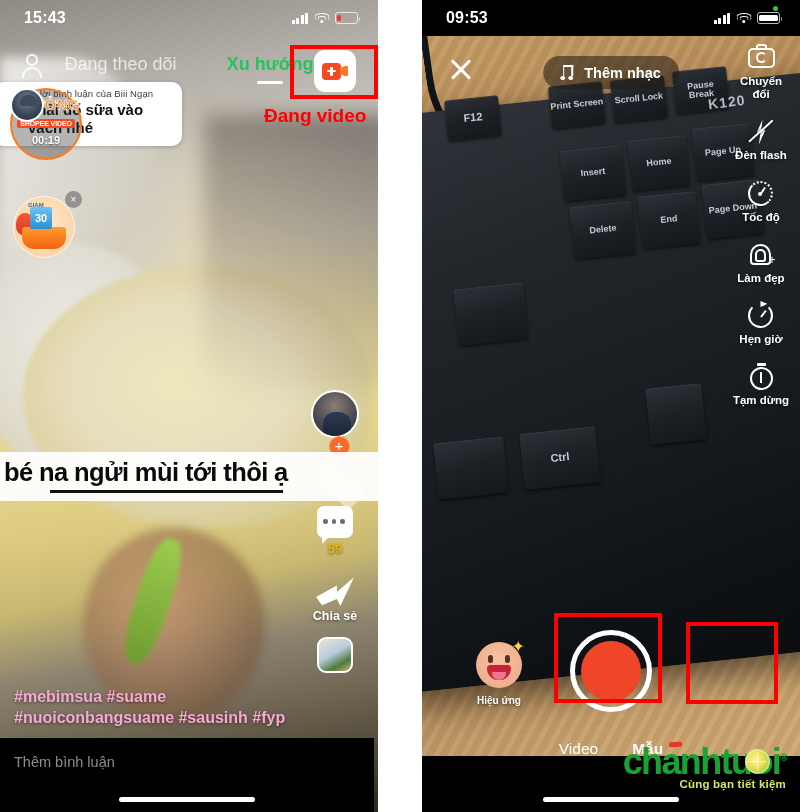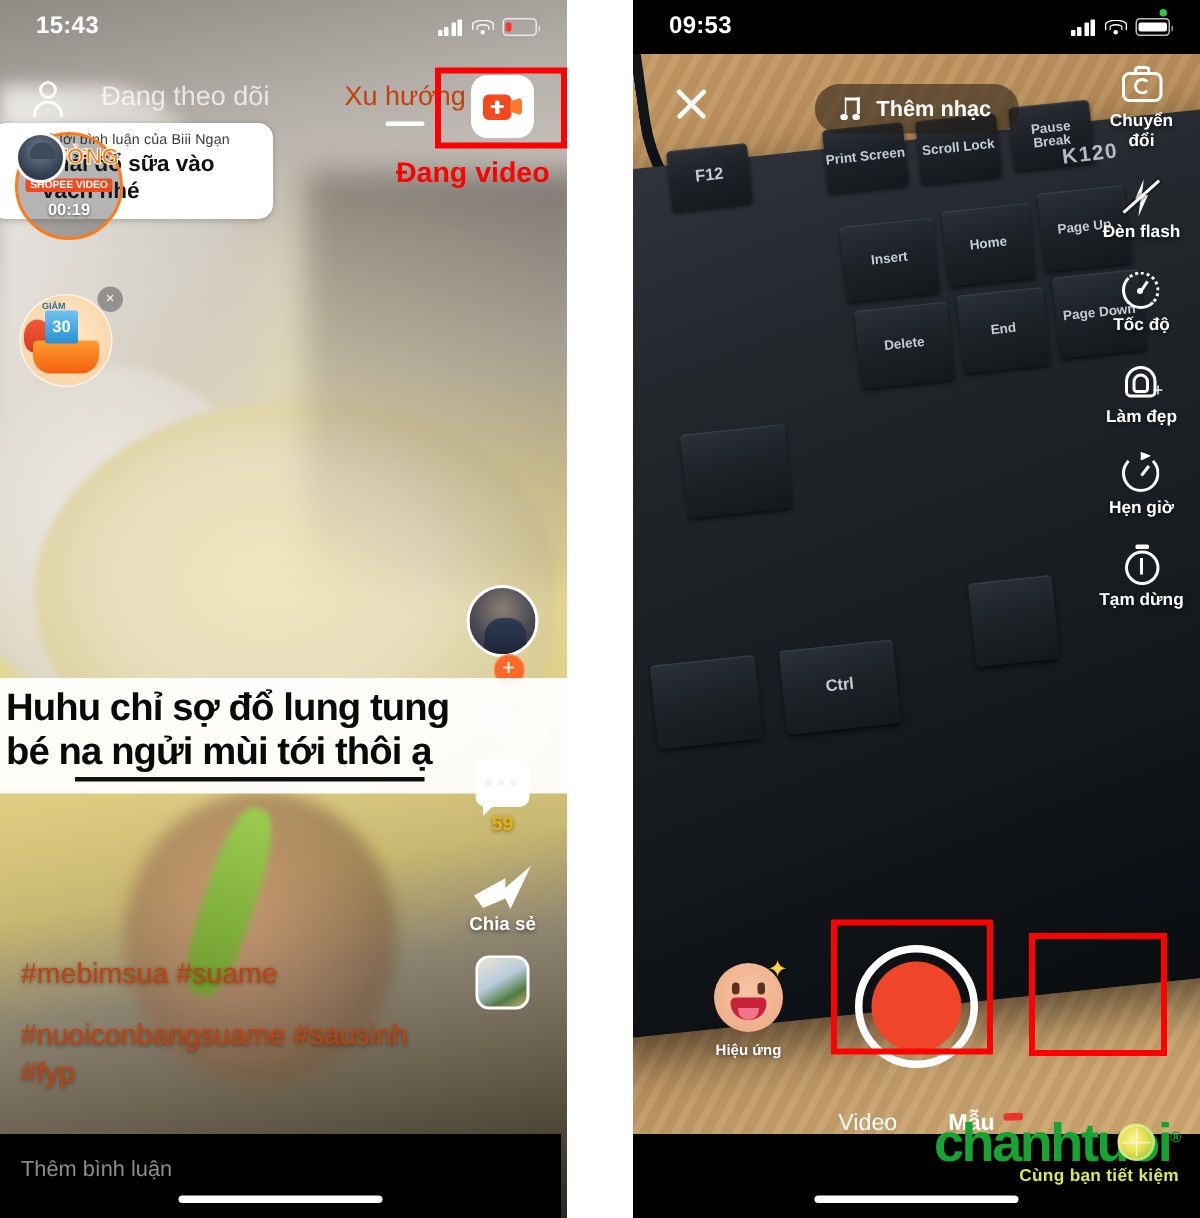--- a/index.html
+++ b/index.html
@@ -93,21 +93,21 @@
   .topnav {
     position:absolute; top:42px; left:0; right:0; height:44px;
     display:flex; align-items:center; justify-content:center; gap:18px; z-index:40;
   }
   .nav-person { position:absolute; left:22px; top:12px; width:20px; height:22px; }
   .nav-person .head { position:absolute; left:4px; top:0; width:12px; height:12px;
     border:2px solid rgba(255,255,255,.9); border-radius:50%; }
   .nav-person .body { position:absolute; left:0; top:13px; width:20px; height:11px;
     border:2px solid rgba(255,255,255,.9); border-bottom:none; border-radius:12px 12px 0 0; }
   .tab { color: rgba(255,255,255,.72); font-size:18px; font-weight:500; position:relative; white-space:nowrap; }
-  .tab.active { color:#c2410c; font-weight:400;margin-left:32px; }
+  .tab.active { color:#22c55e; font-weight:700;margin-left:32px; }
   .tab.active::after { content:""; position:absolute; left:50%; transform:translateX(-50%);
     bottom:-9px; width:26px; height:3px; background:#fff; border-radius:2px; }
 
   
   .addvideo-wrap { position:absolute; right:22px; top:50px; z-index:45; }
   .addvideo-btn {
     width:42px; height:42px; border-radius:11px; background:#fff;
     display:flex; align-items:center; justify-content:center;
   }
   .cam-plus { position:relative; width:26px; height:17px; }
@@ -212,25 +212,25 @@
     background:#fff; clip-path: polygon(0% 72%, 55% 36%, 55% 56%, 100% 10%, 64% 100%, 55% 78%, 16% 98%); }
   .rail-label { color:#fff; font-size:12.5px; font-weight:600; margin-top:3px;
     text-shadow:0 1px 3px rgba(0,0,0,.5); }
   .music-disc { margin-top:14px; width:36px; height:36px; border-radius:9px; overflow:hidden;
     border:2px solid #fff;
     background: linear-gradient(150deg,#eae2d2,#b8ccdd 45%,#4f7a3f 75%,#c9b27d);}
 
   
   .caption { position:absolute; left:14px; bottom:84px; right:84px; z-index:44; }
   .cap-user { color:#fff; font-size:16px; font-weight:700; text-shadow:0 1px 3px rgba(0,0,0,.5); }
-  .cap-tags { color:#c2410c; font-size:19px; font-weight:400; line-height:1.28; margin-top:5px;
+  .cap-tags { color:#f9a8d4; font-size:16px; font-weight:700; line-height:1.28; margin-top:5px;
     text-shadow:0 1px 3px rgba(0,0,0,.5); }
 
   
-  .commentbar { position:absolute; left:0; right:4px; bottom:0; height:56px; background:#000; z-index:46; }
+  .commentbar { position:absolute; left:0; right:4px; bottom:0; height:74px; background:#000; z-index:46; }
   .commentbar span { position:absolute; left:14px; top:16px; color:#8c8c8c; font-size:14.5px; }
   .homebar { position:absolute; left:50%; transform:translateX(-50%); bottom:10px;
     width:136px; height:5px; border-radius:3px; background:#fff; }
 
   
   .kb-scene { position:absolute; left:0; right:0; top:36px; bottom:56px; overflow:hidden;
     background: linear-gradient(160deg,#c39a63 0%, #b98f5a 18%, #a8804f 34%, #9c7646 48%, #b08555 70%, #c6a06c 88%, #cfa972 100%); }
   .wood { position:absolute; inset:0;
     background: repeating-linear-gradient(118deg, rgba(255,255,255,.05) 0 5px, rgba(90,60,30,.07) 5px 12px); }
   .kb-body {
@@ -466,28 +466,27 @@
       <div class="rail-item">
         <div class="ic-share">
             <span class="arrow"></span>
           </div>
         <div class="rail-label">Chia sẻ</div>
       </div>
       <div class="music-disc"></div>
     </div>
 
     <div class="subtitle">
-      <p>Huhu chỉ sợ đổ lung tung</p>
       <p>bé na ngửi mùi tới thôi ạ</p>
       <div class="underline"></div>
     </div>
 
     <div class="caption">
       <div class="cap-tags">#mebimsua #suame</div>
-      <div class="cap-tags" style="margin-top:17px">#nuoiconbangsuame #sausinh #fyp</div>
+      <div class="cap-tags" style="margin-top:0">#nuoiconbangsuame #sausinh #fyp</div>
     </div>
 
     <div class="commentbar">
       <span>Thêm bình luận</span>
       <div class="homebar"></div>
     </div>
   </div>
 
   <div class="phone phone-right">
 

